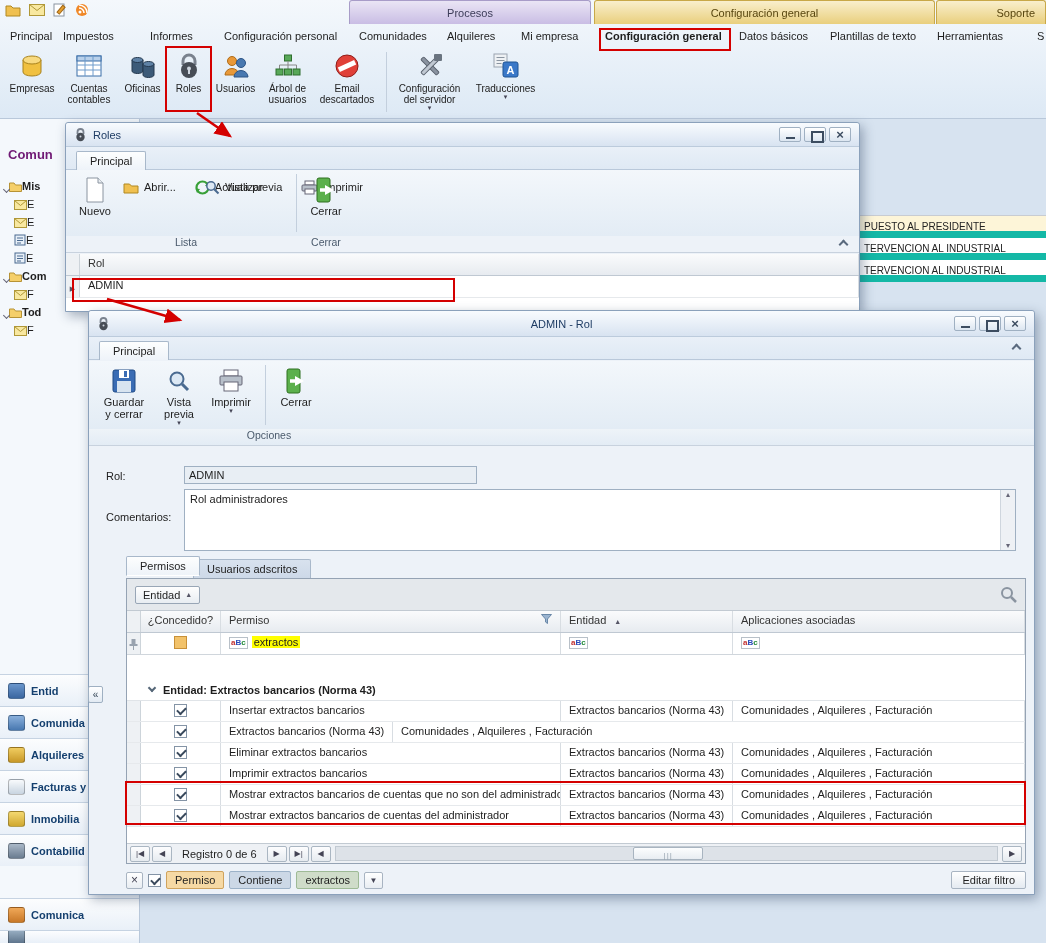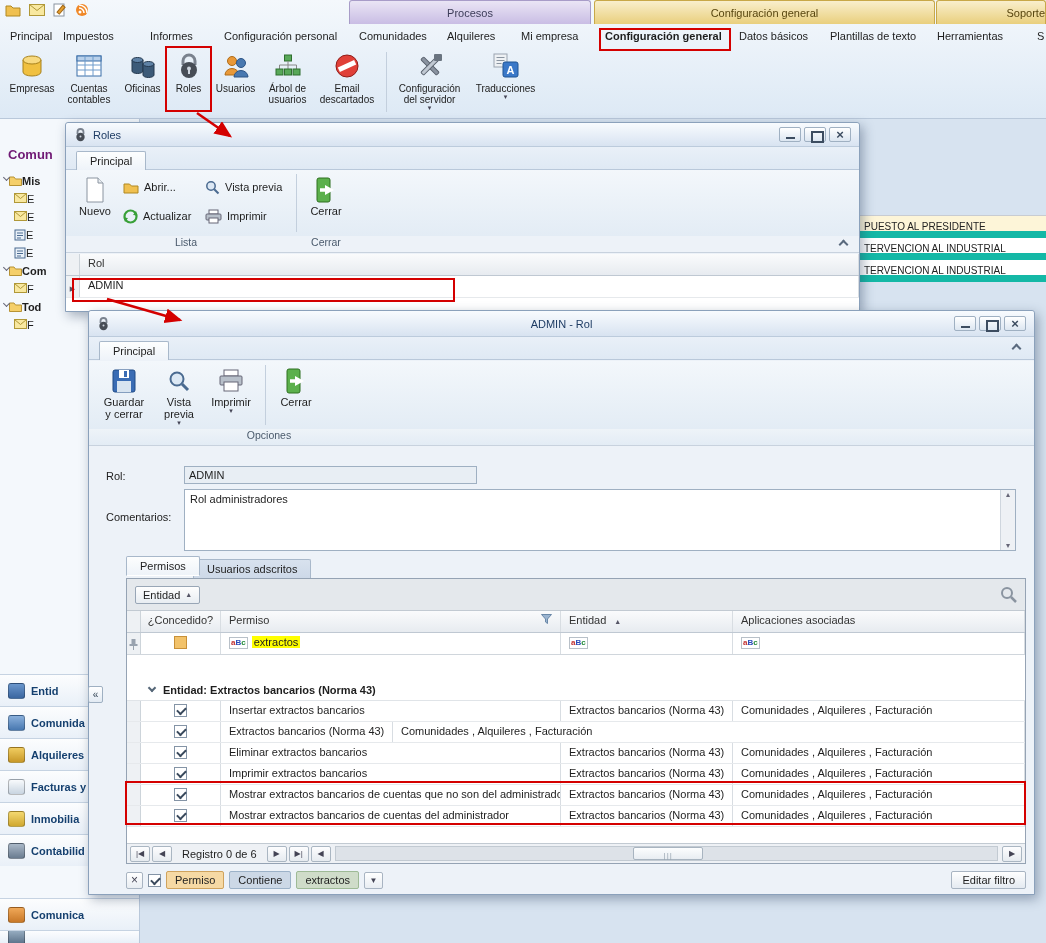--- a/index.html
+++ b/index.html
@@ -14,21 +14,21 @@
 .band-gold{background:linear-gradient(#f9efcd,#e9cf7d);color:#584610;border:1px solid #c8a848;border-bottom:none}
 .rtab{position:absolute;top:30px;white-space:nowrap;font-size:11px;cursor:default}
 .rbtn{position:absolute;top:49px;text-align:center;font-size:10px;line-height:11px;color:#222;cursor:default}
 .ricon{height:34px;display:flex;align-items:center;justify-content:center}
 .caret::before{content:"\25BE";font-size:7px;color:#445;display:block;line-height:6px}
 .vsep-r{position:absolute;top:52px;width:1px;height:60px;background:#c3cfdd}
 
 
 #sidebar{position:absolute;left:0;top:119px;width:140px;height:824px;background:#f4f8fc;border-right:1px solid #b9c8da}
 .sb-title{position:absolute;top:28px;left:8px;font-size:13px;font-weight:bold;color:#701a75;white-space:nowrap}
-.titem{position:absolute;left:0;height:17px;display:flex;align-items:flex-start;white-space:nowrap;font-size:11px}
+.titem{position:absolute;left:0;height:17px;display:flex;align-items:flex-end;white-space:nowrap;font-size:11px}
 .titem.bold{font-weight:bold}
 .twisty{width:5px;height:5px;border-right:1px solid #667;border-bottom:1px solid #667;transform:rotate(45deg);margin-left:4px;flex:none}
 .tindent{width:14px;flex:none}
 .navitem{position:absolute;left:0;width:100%;height:32px;display:flex;align-items:center;gap:6px;padding-left:8px;background:linear-gradient(#fcfdfe,#e9f0f8);border-top:1px solid #c6d3e2;font-weight:bold;color:#15406f;white-space:nowrap;overflow:hidden;font-size:11px}
 .nicon{width:17px;height:16px;flex:none;border-radius:3px;border:1px solid rgba(0,0,0,.25)}
 
 
 #bgrows{position:absolute;left:860px;top:215px;width:186px;background:#fff;border-top:1px solid #c8ccd2}
 .bgrow{height:22px;line-height:22px;border-bottom:7px solid #14b8a6;font-size:10px;color:#222;white-space:nowrap;overflow:hidden;padding-left:4px}
 .bgrow.hl{background:#fdf5d8}
@@ -43,21 +43,21 @@
 .winbtn.min::after{content:"";position:absolute;left:6px;top:9px;width:9px;height:2px;background:#3c4c60}
 .winbtn.max::after{content:"";position:absolute;left:6px;top:3px;width:9px;height:8px;border:2px solid #3c4c60}
 .winbtn.close::after{content:"\00D7";position:absolute;left:0;right:0;top:-1px;text-align:center;font-size:13px;font-weight:bold;color:#3c4c60}
 .dtabs{height:23px;border-bottom:1px solid #b9c8da;padding-left:10px;display:flex;align-items:flex-end;gap:2px;background:linear-gradient(#e9f0f8,#dfe9f4)}
 .dtab{padding:3px 13px;font-size:11px;border:1px solid #a8b8ca;border-bottom:none;border-radius:2px 2px 0 0;background:linear-gradient(#d8e2ee,#cdd9e8);margin-bottom:-1px;cursor:default}
 .dtab.active{background:linear-gradient(#fdfefe,#eef3f9);position:relative;z-index:1}
 .chevup{width:7px;height:7px;border-left:2px solid #5a6a7e;border-top:2px solid #5a6a7e;transform:rotate(45deg)}
 .dribbon{position:absolute;left:0;right:0;background:linear-gradient(#f3f7fb,#e3ecf5)}
 .bigbtn{position:absolute;top:3px;text-align:center;font-size:11px;line-height:12px;padding:2px;border-radius:2px;cursor:default}
 .bigbtn .bicon{height:30px;display:flex;align-items:center;justify-content:center}
-.smallcol{position:absolute;top:6px;display:flex;flex-direction:column;gap:7px}
+.smallcol{position:absolute;top:6px;display:flex;flex-direction:row;gap:13px}
 .smallbtn{display:flex;align-items:center;gap:5px;height:22px;font-size:11px;padding:0 3px;white-space:nowrap;cursor:default}
 .groupline{position:absolute;font-size:10.5px;color:#4a5a6c;text-align:center;white-space:nowrap}
 .vsep-d{position:absolute;top:4px;width:1px;background:#c3cfdd}
 
 
 .flabel{position:absolute;font-size:11px;color:#222}
 .fvalue{position:absolute;border:1px solid #9fb0c2;background:#e8eef4;font-size:11px;padding:2px 4px}
 .farea{position:absolute;border:1px solid #9fb0c2;background:#fff;font-size:11px}
 .farea .txt{position:absolute;left:5px;top:3px}
 .vscroll{position:absolute;right:0;top:0;bottom:0;width:15px;background:#eef1f5;border-left:1px solid #cfd6de}
@@ -140,21 +140,21 @@
           </svg></span>
       <span><svg width="14" height="14">
             <circle cx="7" cy="7" r="6" fill="#f08828"></circle>
             <circle cx="5" cy="9" r="1.5" fill="#fff"></circle>
             <path d="M4 5 a5 5 0 0 1 5 5 M4 2 a8 8 0 0 1 8 8" fill="none" stroke="#fff" stroke-width="1.5"></path>
           </svg></span>
     </div>
 
     <div class="band band-purple" style="left:349px;width:242px">Procesos</div>
     <div class="band band-gold" style="left:594px;width:341px">Configuración general</div>
-    <div class="band band-gold" style="left:936px;width:110px;text-align:right;">Soporte</div>
+    <div class="band band-gold" style="left:936px;width:110px;text-align:right;padding-right:10px">Soporte</div>
 
     <div class="rtab" style="left:10px">Principal</div>
     <div class="rtab" style="left:63px">Impuestos</div>
     <div class="rtab" style="left:150px">Informes</div>
     <div class="rtab" style="left:224px">Configuración personal</div>
     <div class="rtab" style="left:359px">Comunidades</div>
     <div class="rtab" style="left:447px">Alquileres</div>
     <div class="rtab" style="left:521px">Mi empresa</div>
     <div class="rtab" style="left:605px;font-weight:bold">Configuración general</div>
     <div class="rtab" style="left:739px">Datos básicos</div>

